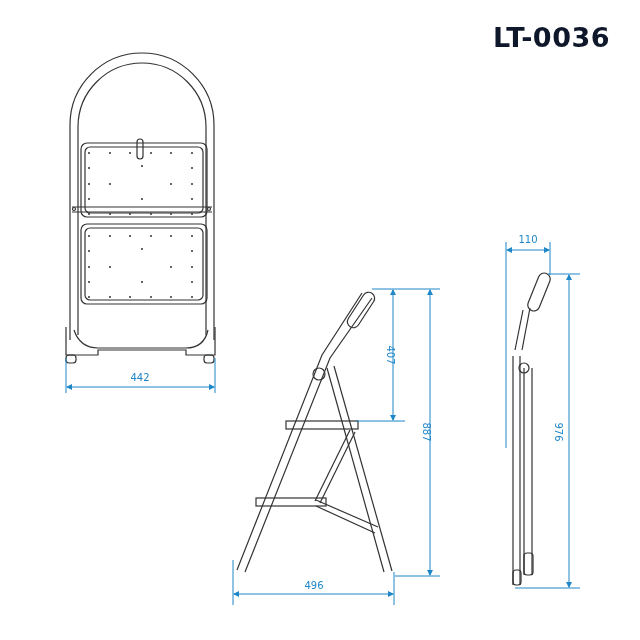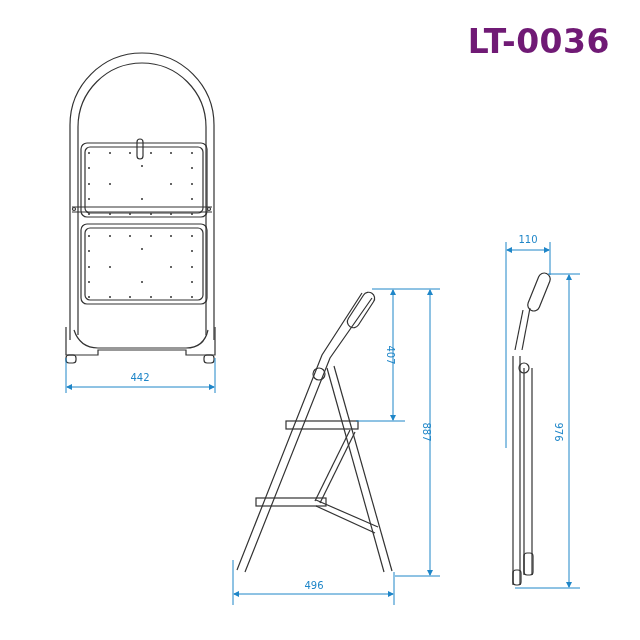--- a/index.html
+++ b/index.html
@@ -1,17 +1,17 @@
 <!DOCTYPE html>
 <html><head>
 <meta charset="utf-8">
 <style>
   html,body{margin:0;padding:0;background:#ffffff;}
   #canvas{position:relative;width:640px;height:640px;background:#ffffff;overflow:hidden;font-family:"Liberation Sans",sans-serif;}
-  .title{position:absolute;top:22px;right:30px;font-family:"DejaVu Sans",sans-serif;font-weight:bold;font-size:33px;color:#701a75;letter-spacing:0.5px;}
+  .title{position:absolute;top:22px;right:30px;font-family:"DejaVu Sans",sans-serif;font-weight:bold;font-size:27px;color:#0f172a;letter-spacing:0.5px;}
   svg{position:absolute;left:0;top:0;}
   .dimtext{font-family:"DejaVu Sans",sans-serif;font-size:10px;fill:#1f86c8;}
 </style>
 </head>
 <body>
 
 <div id="canvas">
   <div class="title">LT-0036</div>
 
   <svg width="640" height="640" viewBox="0 0 640 640">

